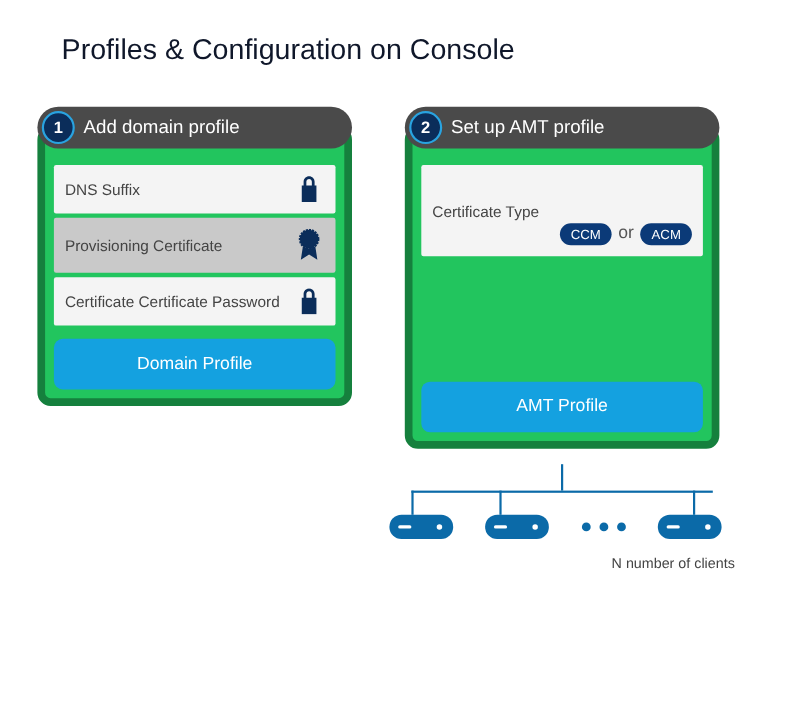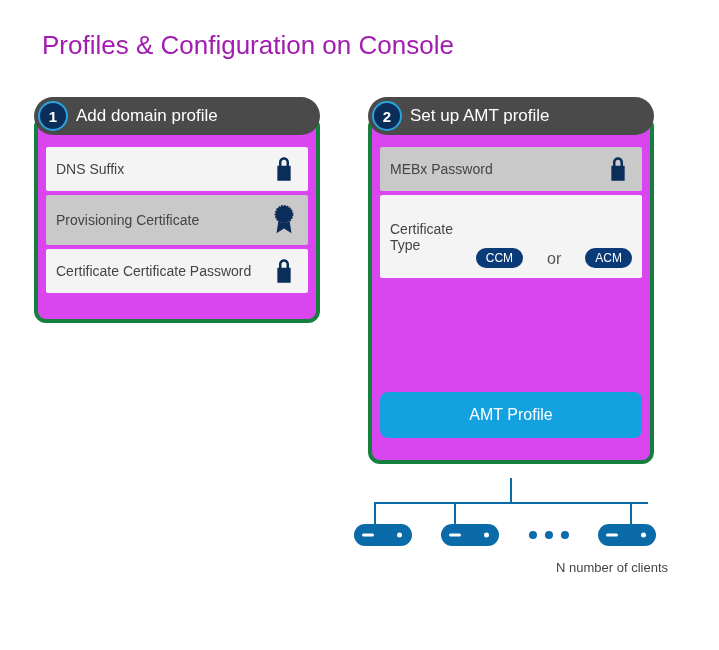--- a/index.html
+++ b/index.html
@@ -5,24 +5,24 @@
   * { box-sizing: border-box; margin: 0; padding: 0; }
   body {
     font-family: Arial, Helvetica, sans-serif;
     background: #ffffff;
     width: 719px;
     height: 650px;
     position: relative;
     padding: 0;
   }
   .title {
-    color: #a21caf;
+    color: #0f172a;
     font-size: 26px;
     font-weight: 500;
-    padding: 30px 0 0 42px;
+    padding: 30px 0 0 56px;
   }
   .cols {
     display: flex;
     gap: 48px;
     padding: 36px 0 0 34px;
     align-items: flex-start;
   }
   .col {
     width: 286px;
   }
@@ -46,25 +46,25 @@
     border: 2px solid #29a3e0;
     color: #fff;
     display: inline-flex;
     align-items: center;
     justify-content: center;
     font-weight: bold;
     font-size: 15px;
     margin-right: 8px;
   }
   .box {
-    border: 4px solid #15803d;
+    border: 7px solid #15803d;
     border-radius: 12px;
     margin-top: -20px;
-    padding: 28px 8px 22px 8px;
-    background: #d946ef;
+    padding: 28px 8px 8px 8px;
+    background: #22c55e;
   }
   .row {
     display: flex;
     align-items: center;
     justify-content: space-between;
     padding: 10px 10px;
     font-size: 14px;
     color: #444;
     border-radius: 2px;
     margin-bottom: 4px;
@@ -75,22 +75,22 @@
   .row .label { flex: 1; }
   .icon-box {
     width: 28px;
     display: flex;
     justify-content: center;
   }
   .lock-icon svg { width: 20px; height: 24px; }
   .ribbon-icon svg { width: 24px; height: 30px; }
   .activation-pills {
     display: flex;
-    align-items: flex-end;
-    gap: 24px;
+    align-items: flex-start;
+    gap: 6px;
     font-size: 12px;
     margin-top: 43px;
   }
   .act-pill {
     background: #0b3a78;
     color: #fff;
     border-radius: 12px;
     padding: 3px 10px;
     font-size: 12px;
     font-weight: 500;
@@ -204,37 +204,30 @@
         </span>
       </div>
       <div class="row light">
         <span class="label">Certificate Certificate Password</span>
         <span class="icon-box lock-icon">
           <svg viewBox="0 0 24 28">
               <path fill="#0b2d5a" d="M12 0c-3.3 0-6 2.7-6 6v4H4v18h16V10h-2V6c0-3.3-2.7-6-6-6zm0 3c1.7 0 3 1.3 3 3v4H9V6c0-1.7 1.3-3 3-3z"></path>
             </svg>
         </span>
       </div>
+      <div class="footer-btn">Domain Profile</div>
     </div>
   </div>
 
   <div class="col col2">
     <div class="pill-header">
       <span class="step-circle">2</span>
       <span>Set up AMT profile</span>
     </div>
     <div class="box">
-      <div class="row dark">
-        <span class="label">MEBx Password</span>
-        <span class="icon-box lock-icon">
-          <svg viewBox="0 0 24 28">
-              <path fill="#0b2d5a" d="M12 0c-3.3 0-6 2.7-6 6v4H4v18h16V10h-2V6c0-3.3-2.7-6-6-6zm0 3c1.7 0 3 1.3 3 3v4H9V6c0-1.7 1.3-3 3-3z"></path>
-            </svg>
-        </span>
-      </div>
       <div class="row light">
         <span class="label">Certificate Type</span>
         <span class="activation-pills">
           <span class="act-pill">CCM</span>
           <span class="act-or">or</span>
           <span class="act-pill">ACM</span>
         </span>
       </div>
       <div class="footer-btn">AMT Profile</div>
     </div>

